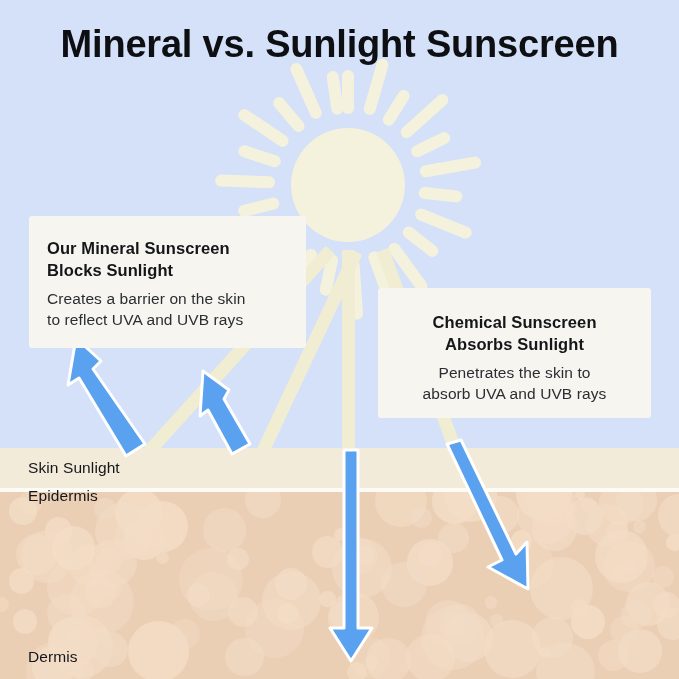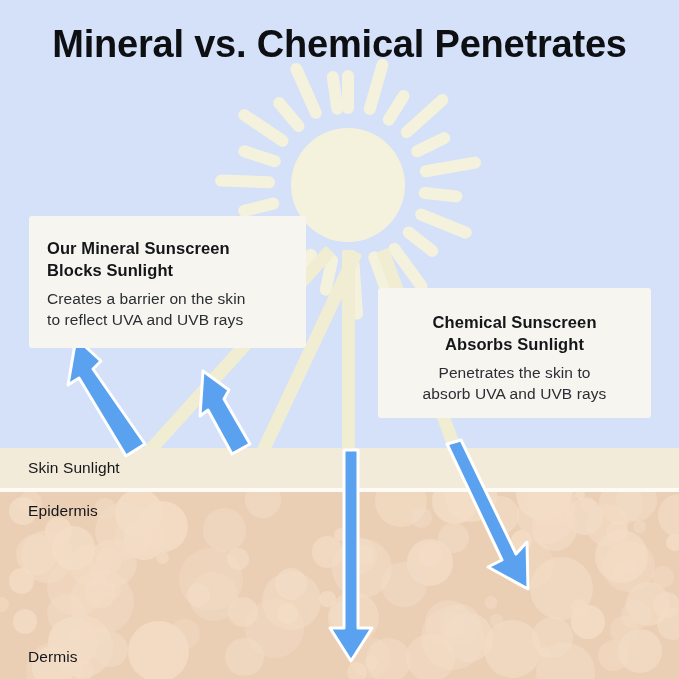--- a/index.html
+++ b/index.html
@@ -195,21 +195,21 @@
         <div class="bubble" style="left: 20.7525px; top: 38.4682px; width: 52.6115px; height: 52.6115px; background: rgb(243, 221, 199); opacity: 0.48;"></div>
         <div class="bubble" style="left: 483.822px; top: 128.416px; width: 57.6404px; height: 57.6404px; background: rgb(243, 221, 199); opacity: 0.62;"></div>
         <div class="bubble" style="left: 12.7802px; top: 117.262px; width: 24.5027px; height: 24.5027px; background: rgb(243, 221, 199); opacity: 0.7;"></div>
         <div class="bubble" style="left: 425.192px; top: 108.489px; width: 46.5186px; height: 46.5186px; background: rgb(243, 221, 199); opacity: 0.43;"></div>
         <div class="bubble" style="left: 66.8324px; top: 136.469px; width: 13.623px; height: 13.623px; background: rgb(243, 221, 199); opacity: 0.76;"></div>
         <div class="bubble" style="left: 51.8203px; top: 33.8772px; width: 43.6679px; height: 43.6679px; background: rgb(243, 221, 199); opacity: 0.75;"></div>
       </div>
   </div>
 
   <span class="layer-label" style="left:28px;top:459px;">Skin Sunlight</span>
-  <span class="layer-label" style="left:28px;top:502px;">Epidermis</span>
+  <span class="layer-label" style="left:28px;top:487px;">Epidermis</span>
   <span class="layer-label" style="left:28px;top:648px;">Dermis</span>
 
   <svg class="arrows" viewBox="0 0 679 679">
     <defs>
       <g id="noop"></g>
     </defs>
 
     <g>
       <polygon points="72,334 109,371 99,381 118,400 105,413 86,394 76,404" fill="#5aa2ef" stroke="#ffffff" stroke-width="3" transform="translate(0,0)" style="display:none"></polygon>
       <path d="M 76,338 L 101,361 L 93,369 L 145,444 L 126,456 L 79,378 L 68,385 Z" fill="#5aa2ef" stroke="#ffffff" stroke-width="3" stroke-linejoin="round"></path>
@@ -221,21 +221,21 @@
 
     <g>
       <path d="M 344,450 L 358,450 L 358,628 L 372,628 L 351,661 L 330,628 L 344,628 Z" fill="#5aa2ef" stroke="#ffffff" stroke-width="3" stroke-linejoin="round"></path>
     </g>
 
     <g>
       <path d="M 447,444 L 461,440 L 516,554 L 527,542 L 528,589 L 488,567 L 502,560 Z" fill="#5aa2ef" stroke="#ffffff" stroke-width="3" stroke-linejoin="round"></path>
     </g>
   </svg>
 
-  <div class="title">Mineral vs. Chemical Penetrates</div>
+  <div class="title">Mineral vs. Sunlight Sunscreen</div>
 
   <div class="card card-left">
     <h3>
       <span>Our Mineral Sunscreen</span><br>
       <span>Blocks Sunlight</span>
     </h3>
     <p>
       <span>Creates a barrier on the skin</span><br>
       <span>to reflect UVA and UVB rays</span>
     </p>

